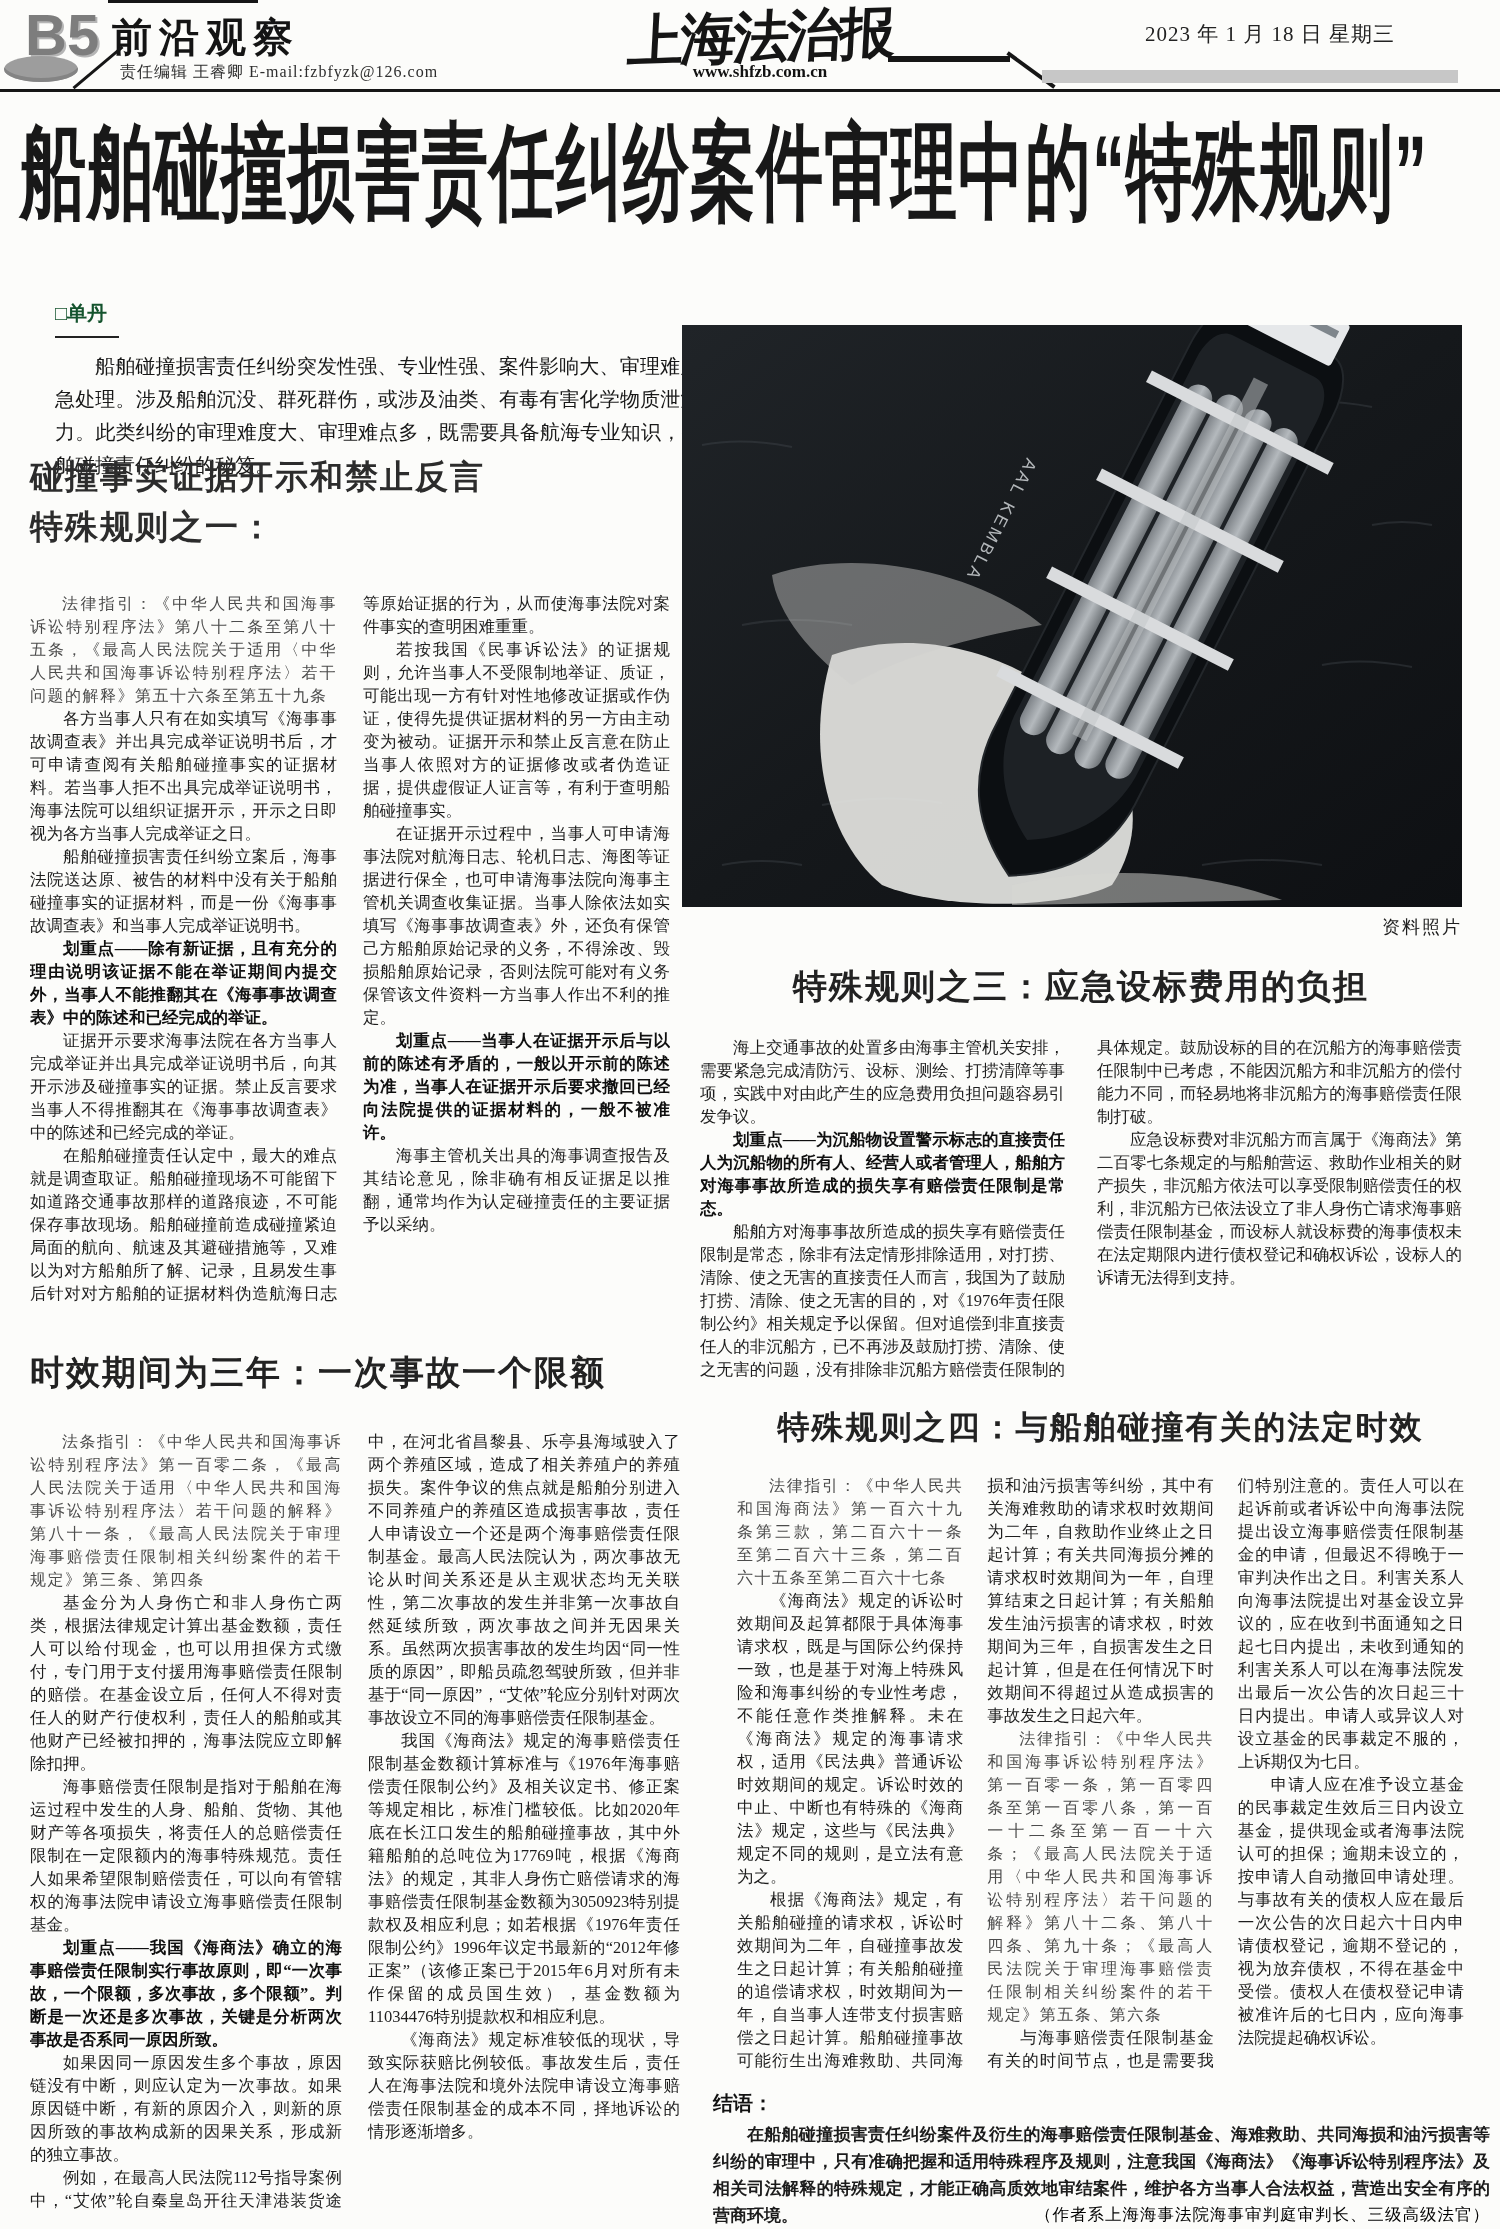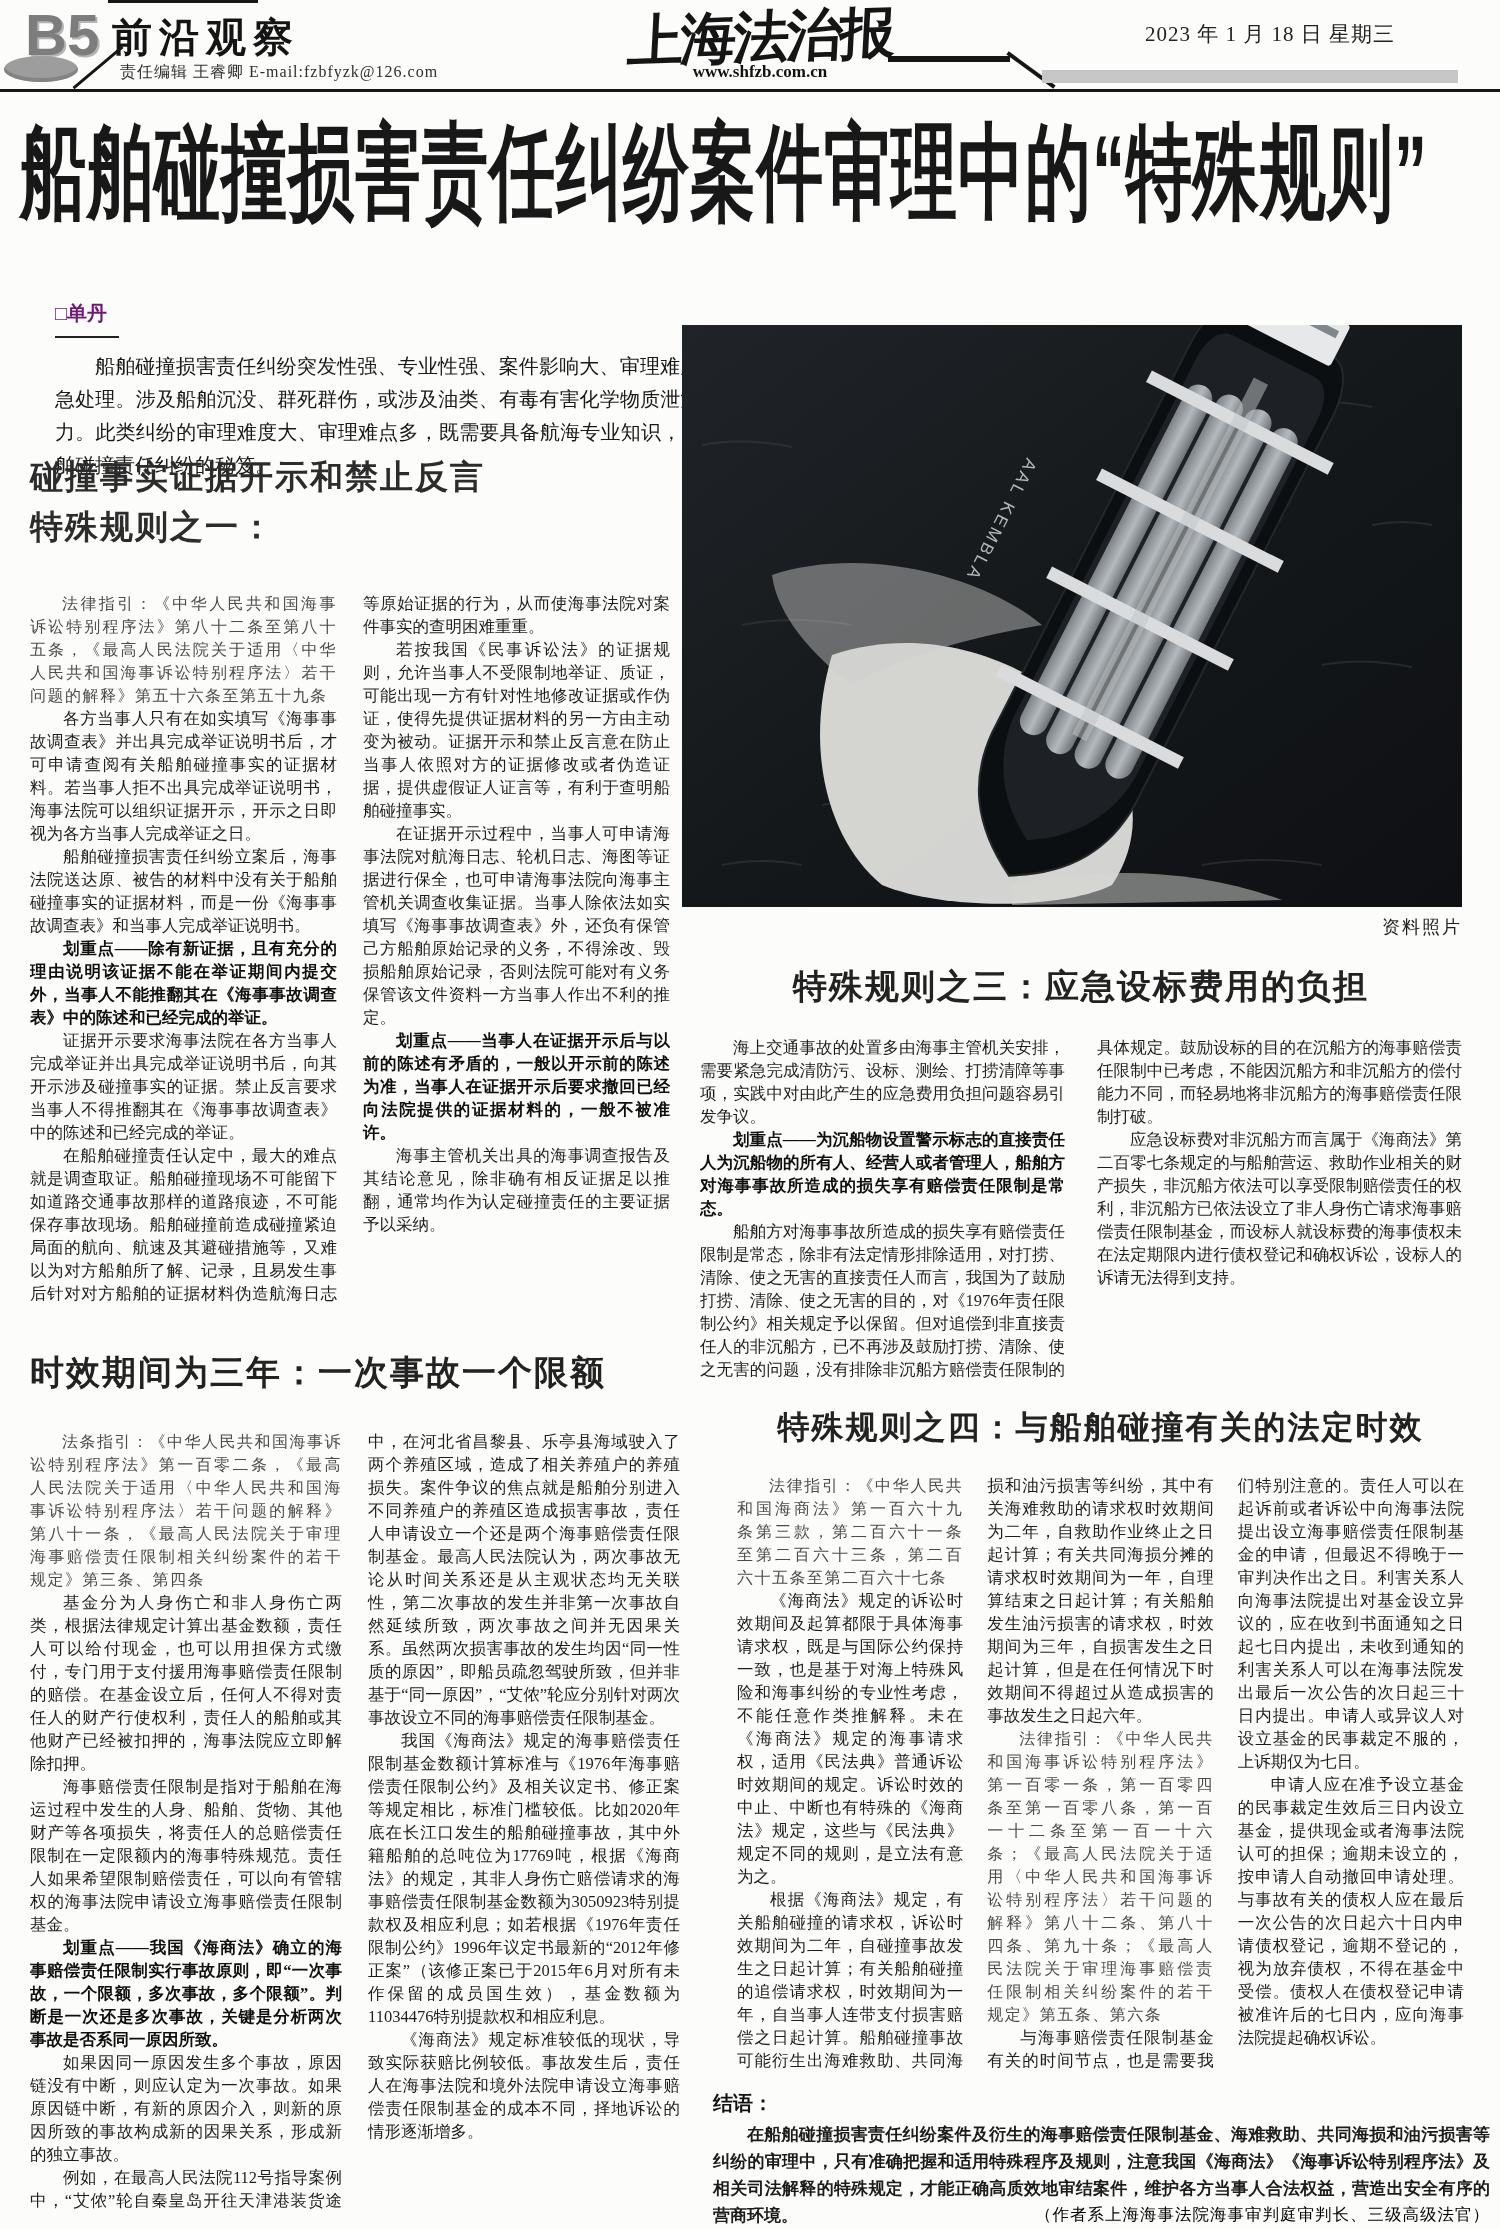--- a/index.html
+++ b/index.html
@@ -26,21 +26,21 @@
   .gray-bar{position:absolute;left:1042px;top:70px;width:416px;height:13px;background:#c7c7c7;}
   .dateline{position:absolute;left:1080px;top:20px;width:380px;text-align:center;font-size:21px;color:#222;letter-spacing:1px;}
 
   
   .headline-wrap{position:absolute;left:20px;top:102px;width:1462px;height:150px;}
   .headline{font-family:"Liberation Sans","DejaVu Sans",sans-serif;font-weight:900;font-size:66px;
       letter-spacing:1px;color:#181818;white-space:nowrap;transform:scaleY(1.58);transform-origin:left top;}
 
   
   .author{position:absolute;left:55px;top:300px;font-family:"Liberation Sans","DejaVu Sans",sans-serif;
-      font-weight:700;font-size:20px;color:#701a75;}
+      font-weight:700;font-size:20px;color:#14532d;}
   .author-rule{position:absolute;left:55px;top:336px;width:64px;height:2px;background:#222;}
   .intro{position:absolute;left:55px;top:350px;width:1392px;font-size:20px;line-height:33px;
       text-align:justify;text-indent:2em;color:#181818;}
 
   
   .sec-title-1{font-family:"Liberation Sans","DejaVu Sans",sans-serif;font-weight:700;font-size:33px;
       line-height:50px;letter-spacing:2px;color:#2c2c2c;}
   .sec-title{font-family:"Liberation Sans","DejaVu Sans",sans-serif;font-weight:700;font-size:34px;
       letter-spacing:2px;color:#222;}
   .body-cols{column-gap:26px;column-fill:auto;overflow:hidden;}

